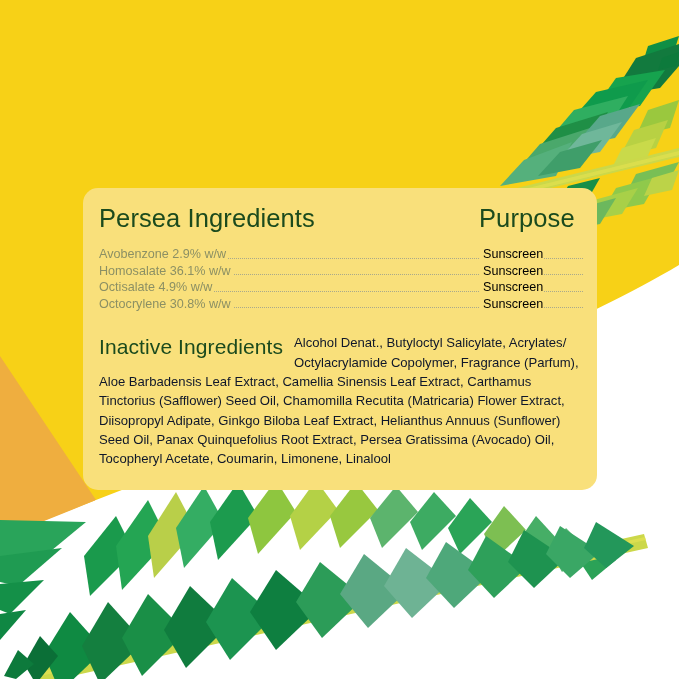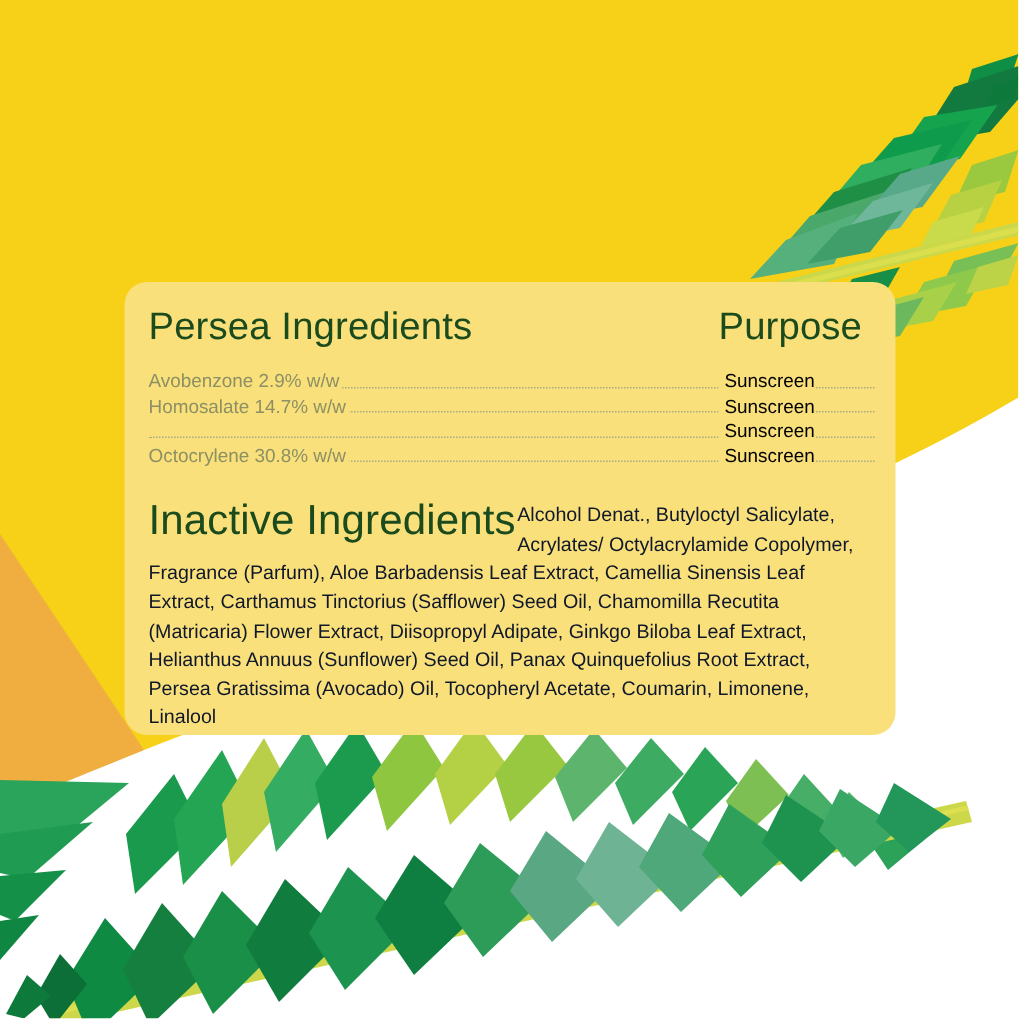--- a/index.html
+++ b/index.html
@@ -108,26 +108,26 @@
     color: #000000;
   }
 
   
   #inactive-block {
     position: relative;
     margin-top: 21px;
   }
   .inactive-title {
     float: left;
-    font-size: 28px;
+    font-size: 21px;
     line-height: 27px;
     letter-spacing: 0.1px;
     color: #1b4a1d;
     white-space: nowrap;
-    margin-right: 1px;
+    margin-right: 11px;
   }
   .inactive-text {
     font-size: 13.1px;
     line-height: 19.3px;
     color: #0f172a;
     text-align: left;
   }
   .clearfix::after { content: ""; display: block; clear: both; }
 </style>
 </head>
@@ -250,25 +250,26 @@
       </div>
 
       <div id="active-rows">
           <div class="ing-row">
             <span class="ing-leader"></span>
             <span class="ing-name">Avobenzone 2.9% w/w</span>
             <span class="ing-purpose">Sunscreen</span>
           </div>
           <div class="ing-row">
             <span class="ing-leader"></span>
-            <span class="ing-name">Homosalate 14.7% w/w</span>
-            <span class="ing-purpose">Sunscreen</span>
-          </div>
-          <div class="ing-row">
-            <span class="ing-leader"></span>
+            <span class="ing-name">Homosalate 36.1% w/w</span>
+            <span class="ing-purpose">Sunscreen</span>
+          </div>
+          <div class="ing-row">
+            <span class="ing-leader"></span>
+            <span class="ing-name">Octisalate 4.9% w/w</span>
             <span class="ing-purpose">Sunscreen</span>
           </div>
           <div class="ing-row">
             <span class="ing-leader"></span>
             <span class="ing-name">Octocrylene 30.8% w/w</span>
             <span class="ing-purpose">Sunscreen</span>
           </div>
         </div>
 
       <div id="inactive-block" class="clearfix">

